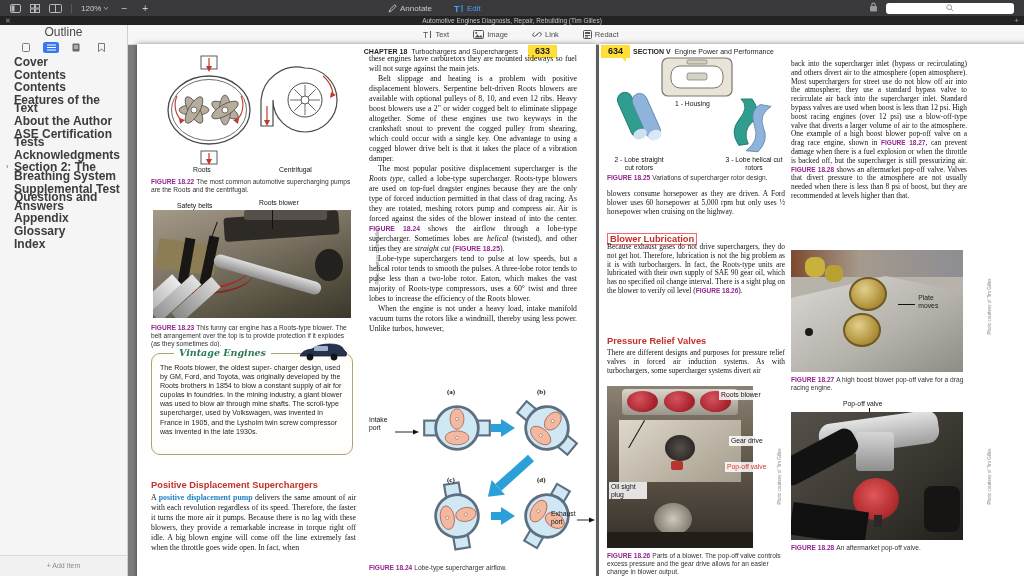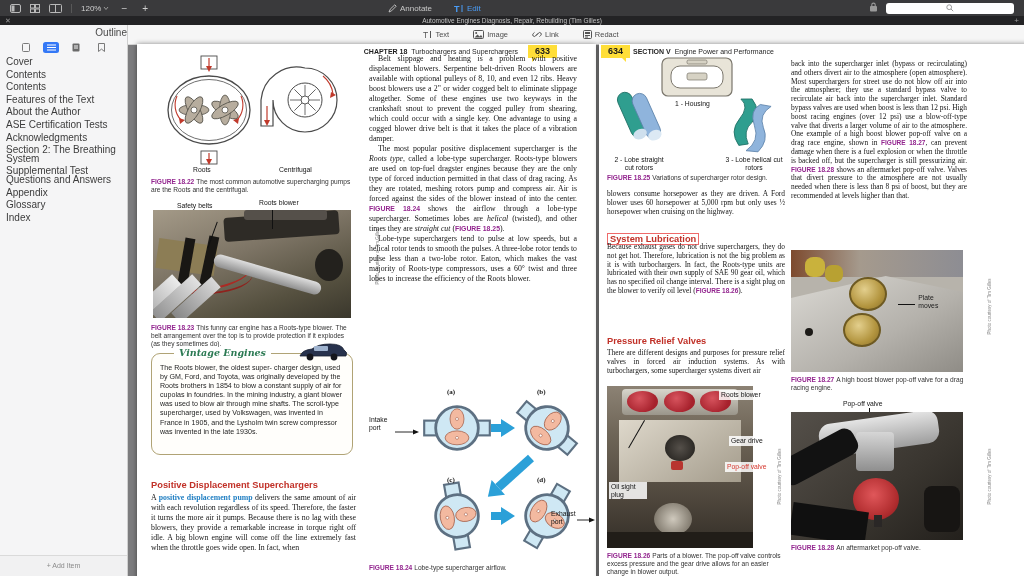--- a/index.html
+++ b/index.html
@@ -17,26 +17,26 @@
   .searchbox{width:128px;height:11px;background:#ffffff;border-radius:3px;display:flex;align-items:center;justify-content:center;}
   .tabbar{position:absolute;left:0;top:16px;width:1024px;height:9px;background:#232325;color:#c3c3c3;font-size:6.5px;}
   .tabbar .close{position:absolute;left:5px;top:0;line-height:9px;font-size:7px;color:#9a9a9a;}
   .tabbar .title{position:absolute;left:0;right:0;top:0;text-align:center;line-height:9px;}
   .tabbar .plus{position:absolute;right:5px;top:0;line-height:9px;font-size:8px;color:#9a9a9a;}
   .toolbar3{position:absolute;left:128px;top:25px;width:896px;height:19px;background:#f6f6f6;border-bottom:1px solid #d6d6d6;}
   .t3-group{position:absolute;left:0;right:110px;top:0;height:19px;display:flex;align-items:center;justify-content:center;gap:24px;color:#4e4e4e;font-size:7.5px;}
   .t3-item{display:flex;align-items:center;gap:3px;}
   
   .sidebar{position:absolute;left:0;top:25px;width:127px;bottom:0;background:#f5f5f6;border-right:1px solid #cfcfcf;}
-  .sb-title{height:15px;line-height:15px;text-align:right;font-size:10px;color:#4a4a4a;}
+  .sb-title{height:15px;line-height:15px;text-align:center;font-size:12px;color:#4a4a4a;}
   .sb-tabs{height:14px;display:flex;align-items:center;justify-content:center;gap:9px;}
   .sb-tab{width:16px;height:11px;border-radius:2.5px;display:flex;align-items:center;justify-content:center;}
   .sb-tab.active{background:#3478f6;}
   .sb-list{position:absolute;top:31px;left:0;right:0;bottom:21px;overflow:hidden;}
-  .sb-item{position:relative;padding:2px 6px 2px 6px;font-size:10px;line-height:8.6px;color:#3c3c3c;cursor:default;}
+  .sb-item{position:relative;padding:2px 6px 2px 14px;font-size:12px;line-height:8.6px;color:#3c3c3c;cursor:default;font-weight:bold;}
   .sb-item.kid::before{content:"›";position:absolute;left:6px;top:2px;color:#8e8e8e;font-size:7.5px;}
   .sb-item.sel{background:#3478f6;color:#fff;}
   .sb-item.sel::before{color:#fff;}
   .sb-foot{position:absolute;left:0;right:0;bottom:0;height:20px;border-top:1px solid #dadada;text-align:center;font-size:7px;color:#8a8a8a;line-height:20px;background:#f1f1f2;}
   
   .page{position:absolute;top:44px;background:#ffffff;box-shadow:0 0 5px rgba(0,0,0,.45);height:700px;}
   .page-left{left:137px;width:459px;}
   .page-right{left:599px;width:459px;}
   .pghead{position:absolute;font-size:7px;color:#1f1f1f;white-space:nowrap;}
   .pghead b{font-weight:bold;}
@@ -301,23 +301,25 @@
         </svg>
         <div class="vbody">The Roots blower, the oldest super- charger design, used by GM, Ford, and Toyota, was originally developed by the Roots brothers in 1854 to blow a constant supply of air for cupolas in foundries. In the mining industry, a giant blower was used to blow air through mine shafts. The scroll-type supercharger, used by Volkswagen, was invented in France in 1905, and the Lysholm twin screw compressor was invented in the late 1930s.</div>
       </div>
 
       <div class="h-red" style="position:absolute;top:436px;left:0;">Positive Displacement Superchargers</div>
       <p class="p" style="position:absolute;top:449px;left:0;width:205px;"><span>A </span><span class="term">positive displacement pump</span><span> delivers the same amount of air with each revolution regardless of its speed. Therefore, the faster it turns the more air it pumps. Because there is no lag with these blowers, they provide a remarkable increase in torque right off idle. A big blown engine will come off the line extremely fast when the throttle goes wide open. In fact, when</span></p>
     </div>
 
     <div class="col" style="left:232px;top:0;width:208px;">
       <div style="position:absolute;top:10px;left:0;width:208px;">
+        <p class="p">these engines have carburetors they are mounted sideways so fuel will not surge against the main jets.</p>
         <p class="p ind">Belt slippage and heating is a problem with positive displacement blowers. Serpentine belt-driven Roots blowers are available with optional pulleys of 8, 10, and even 12 ribs. Heavy boost blowers use a 2" or wider cogged belt to eliminate slippage altogether. Some of these engines use two keyways in the crankshaft snout to prevent the cogged pulley from shearing, which could occur with a single key. One advantage to using a cogged blower drive belt is that it takes the place of a vibration damper.</p>
         <p class="p ind"><span>The most popular positive displacement supercharger is the </span><span class="ital">Roots type</span><span>, called a lobe-type supercharger. Roots-type blowers are used on top-fuel dragster engines because they are the only type of forced induction permitted in that class of drag racing. As they are rotated, meshing rotors pump and compress air. Air is forced against the sides of the blower instead of into the center. </span><span class="figref">FIGURE 18.24</span><span> shows the airflow through a lobe-type supercharger. Sometimes lobes are </span><span class="ital">helical</span><span> (twisted), and other times they are </span><span class="ital">straight cut</span><span> (</span><span class="figref">FIGURE 18.25</span><span>).</span></p>
         <p class="p ind">Lobe-type superchargers tend to pulse at low speeds, but a helical rotor tends to smooth the pulses. A three-lobe rotor tends to pulse less than a two-lobe rotor. Eaton, which makes the vast majority of Roots-type compressors, uses a 60° twist and three lobes to increase the efficiency of the Roots blower.</p>
+        <p class="p ind">When the engine is not under a heavy load, intake manifold vacuum turns the rotors like a windmill, thereby using less power. Unlike turbos, however,</p>
       </div>
 
       <div class="subcap" style="top:344px;left:78px;">(a)</div>
       <div class="subcap" style="top:344px;left:168px;">(b)</div>
       <svg width="208" height="162" style="position:absolute;top:352px;left:22px;">
         <defs>
           <g id="lobeunit">
             <rect x="-40" y="-9" width="16" height="18" fill="#cfe8f4" stroke="#5d7082" stroke-width="2.6"></rect>
             <rect x="24" y="-9" width="16" height="18" fill="#cfe8f4" stroke="#5d7082" stroke-width="2.6"></rect>
             <circle r="26" fill="#cfe8f4" stroke="#5d7082" stroke-width="3.4"></circle>
@@ -372,21 +374,21 @@
           <path d="M26 2 q-10 8 -2 22 q8 14 -4 26 l12 -1 q9 -13 1 -25 q-7 -12 4 -22 z" fill="#8fb4dc" stroke="#5d83ab" stroke-width="0.8"></path>
         </g>
       </svg>
       <div class="callout" style="top:56px;left:68px;">1 - Housing</div>
       <div class="callout" style="top:112px;left:2px;width:60px;text-align:center;">2 - Lobe straight cut rotors</div>
       <div class="callout" style="top:112px;left:118px;width:58px;text-align:center;">3 - Lobe helical cut rotors</div>
       <div class="cap" style="position:absolute;top:130px;left:0;width:178px;"><span class="capref">FIGURE 18.25</span><span>Variations of supercharger rotor design.</span></div>
 
       <p class="p" style="position:absolute;top:146px;left:0;width:178px;">blowers consume horsepower as they are driven. A Ford blower uses 60 horsepower at 5,000 rpm but only uses ½ horsepower when cruising on the highway.</p>
 
-      <div style="position:absolute;top:184px;left:0;"><span class="h-red boxed">System Lubrication</span></div>
+      <div style="position:absolute;top:184px;left:0;"><span class="h-red boxed">Blower Lubrication</span></div>
       <p class="p" style="position:absolute;top:199px;left:0;width:178px;"><span>Because exhaust gases do not drive superchargers, they do not get hot. Therefore, lubrication is not the big problem as it is with turbochargers. In fact, the Roots-type units are lubricated with their own supply of SAE 90 gear oil, which has no specified oil change interval. There is a sight plug on the blower to verify oil level (</span><span class="figref">FIGURE 18.26</span><span>).</span></p>
 
       <div class="h-red" style="position:absolute;top:292px;left:0;">Pressure Relief Valves</div>
       <p class="p" style="position:absolute;top:305px;left:0;width:178px;">There are different designs and purposes for pressure relief valves in forced air induction systems. As with turbochargers, some supercharger systems divert air</p>
 
       <div class="photo" style="position:absolute;top:342px;left:0;width:146px;height:162px;background:linear-gradient(180deg,#8c8274 0%,#6e6557 30%,#4e463c 70%,#332e27 100%);">
         <div class="pd" style="top:2%;left:10%;width:80%;height:16%;background:linear-gradient(#d8d5cc,#9a958a);border-radius:4px;"></div>
         <div class="pd" style="top:3%;left:14%;width:21%;height:13%;background:radial-gradient(circle at 40% 35%,#d7545e,#a6212c 70%);border-radius:50%;"></div>
         <div class="pd" style="top:3%;left:39%;width:21%;height:13%;background:radial-gradient(circle at 40% 35%,#d7545e,#a6212c 70%);border-radius:50%;"></div>
         <div class="pd" style="top:3%;left:64%;width:21%;height:13%;background:radial-gradient(circle at 40% 35%,#d7545e,#a6212c 70%);border-radius:50%;"></div>

